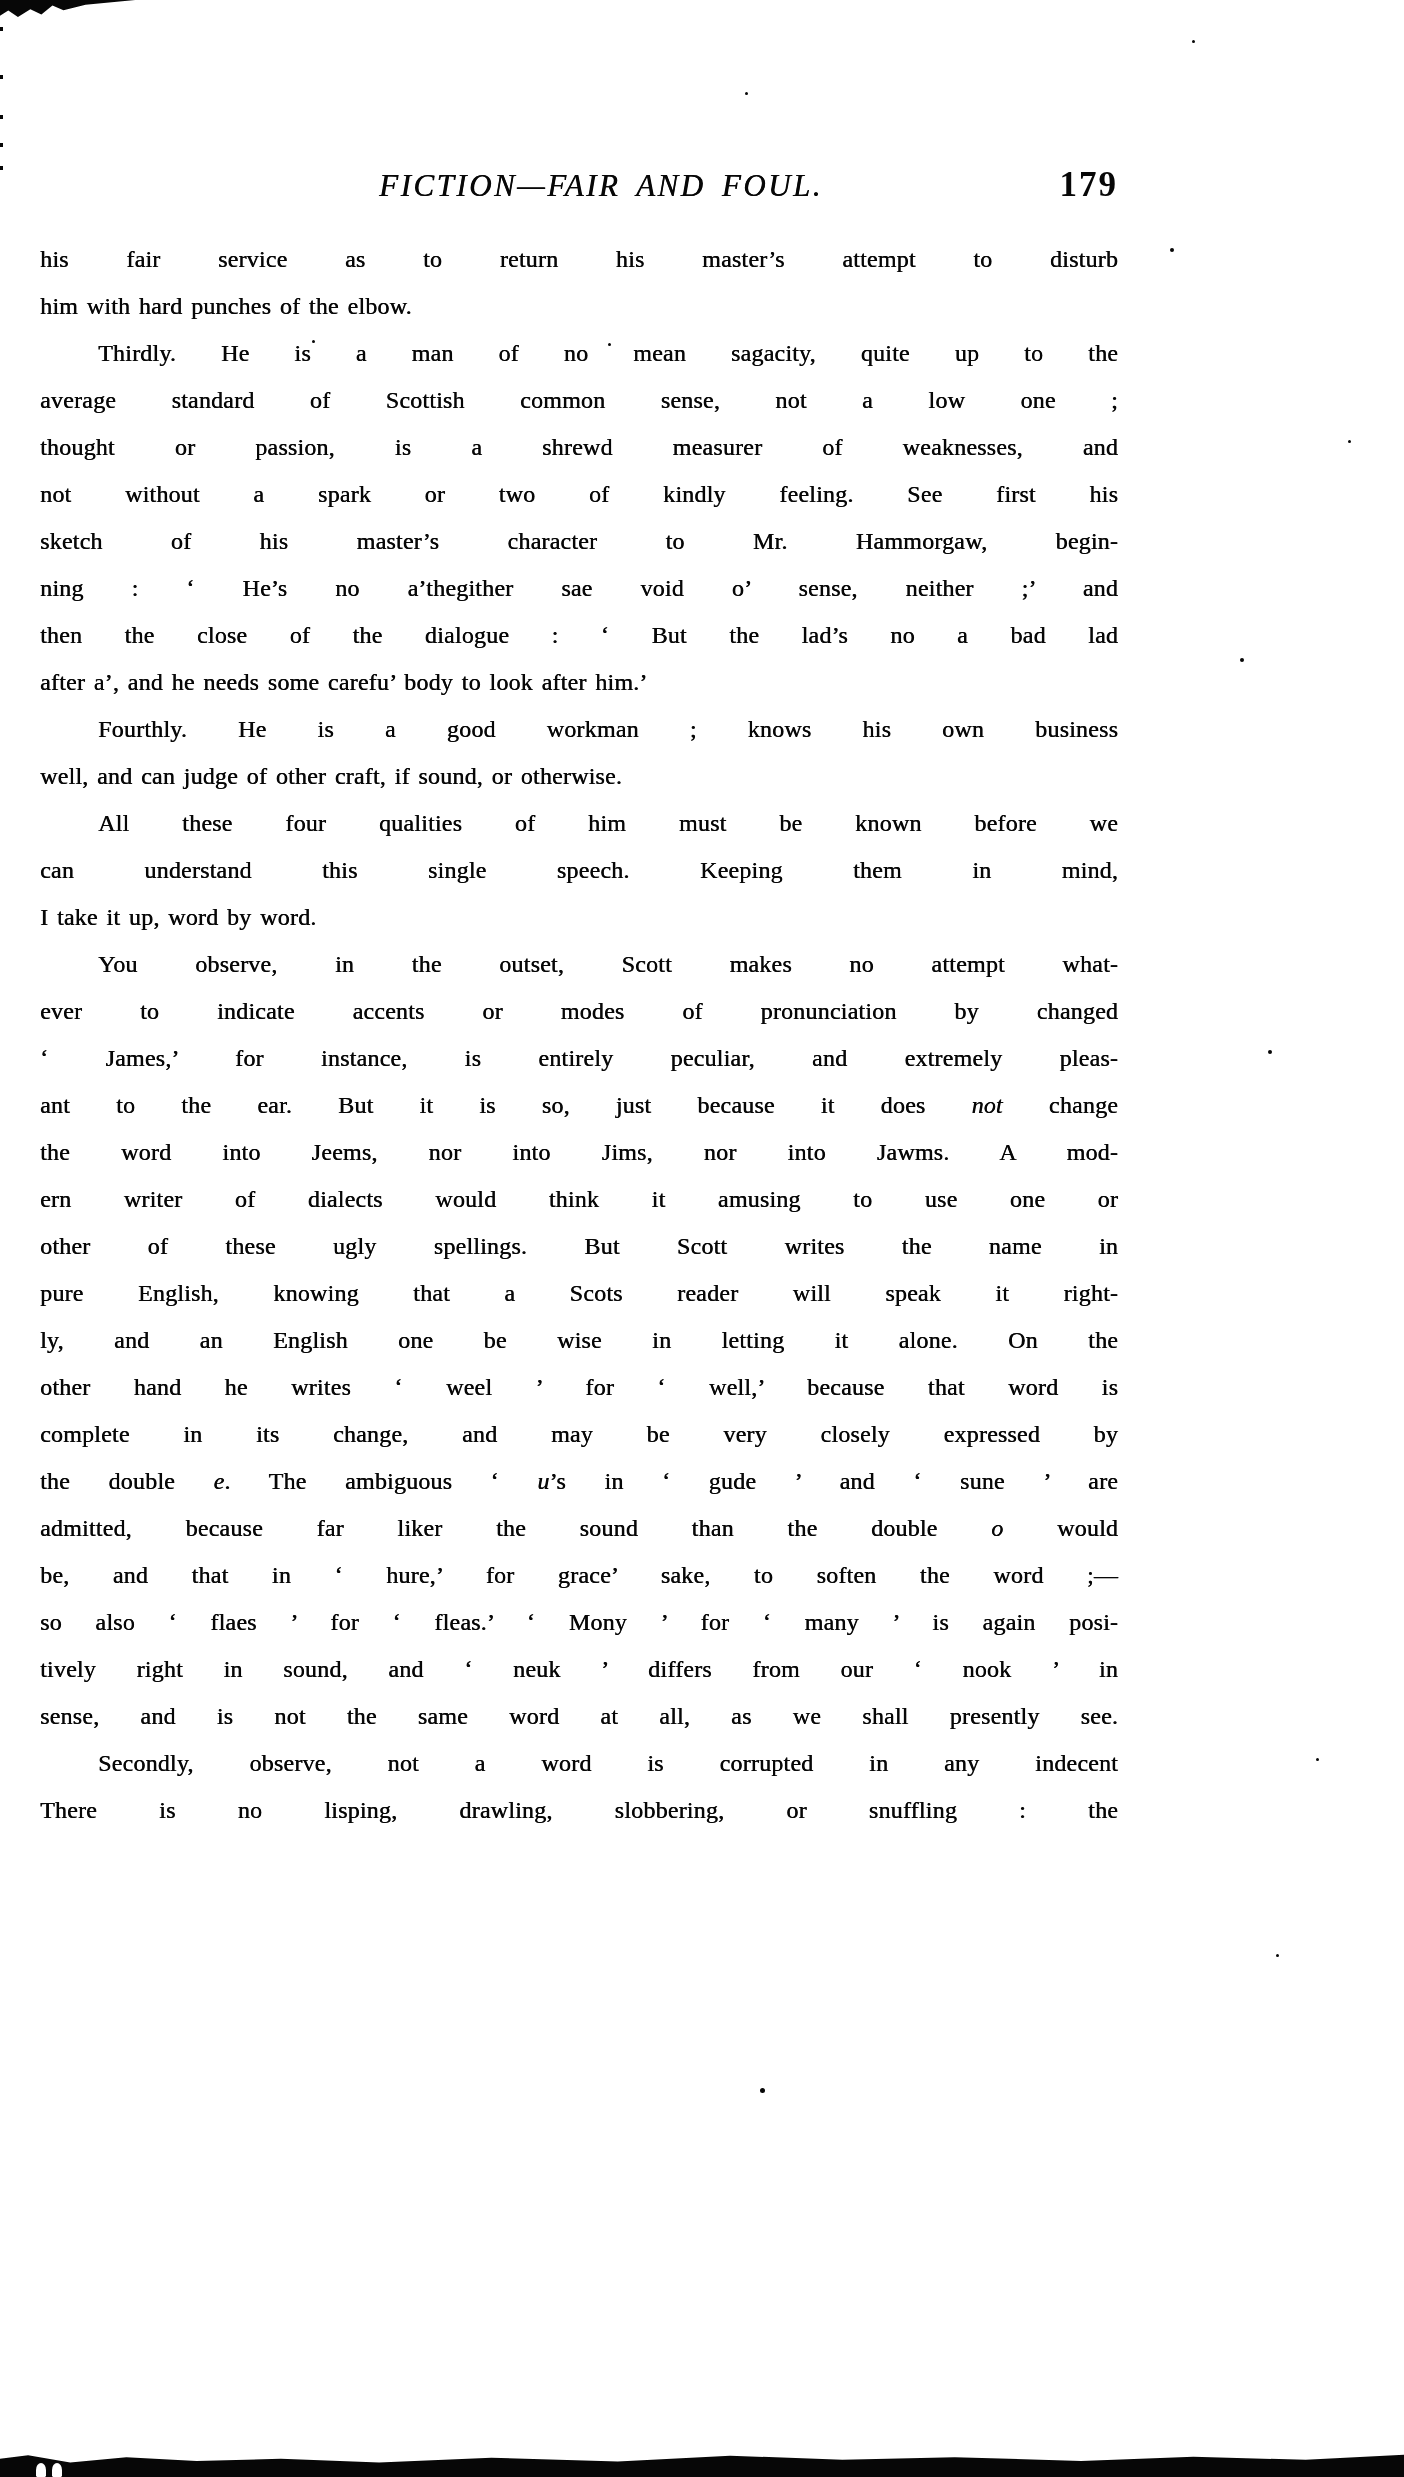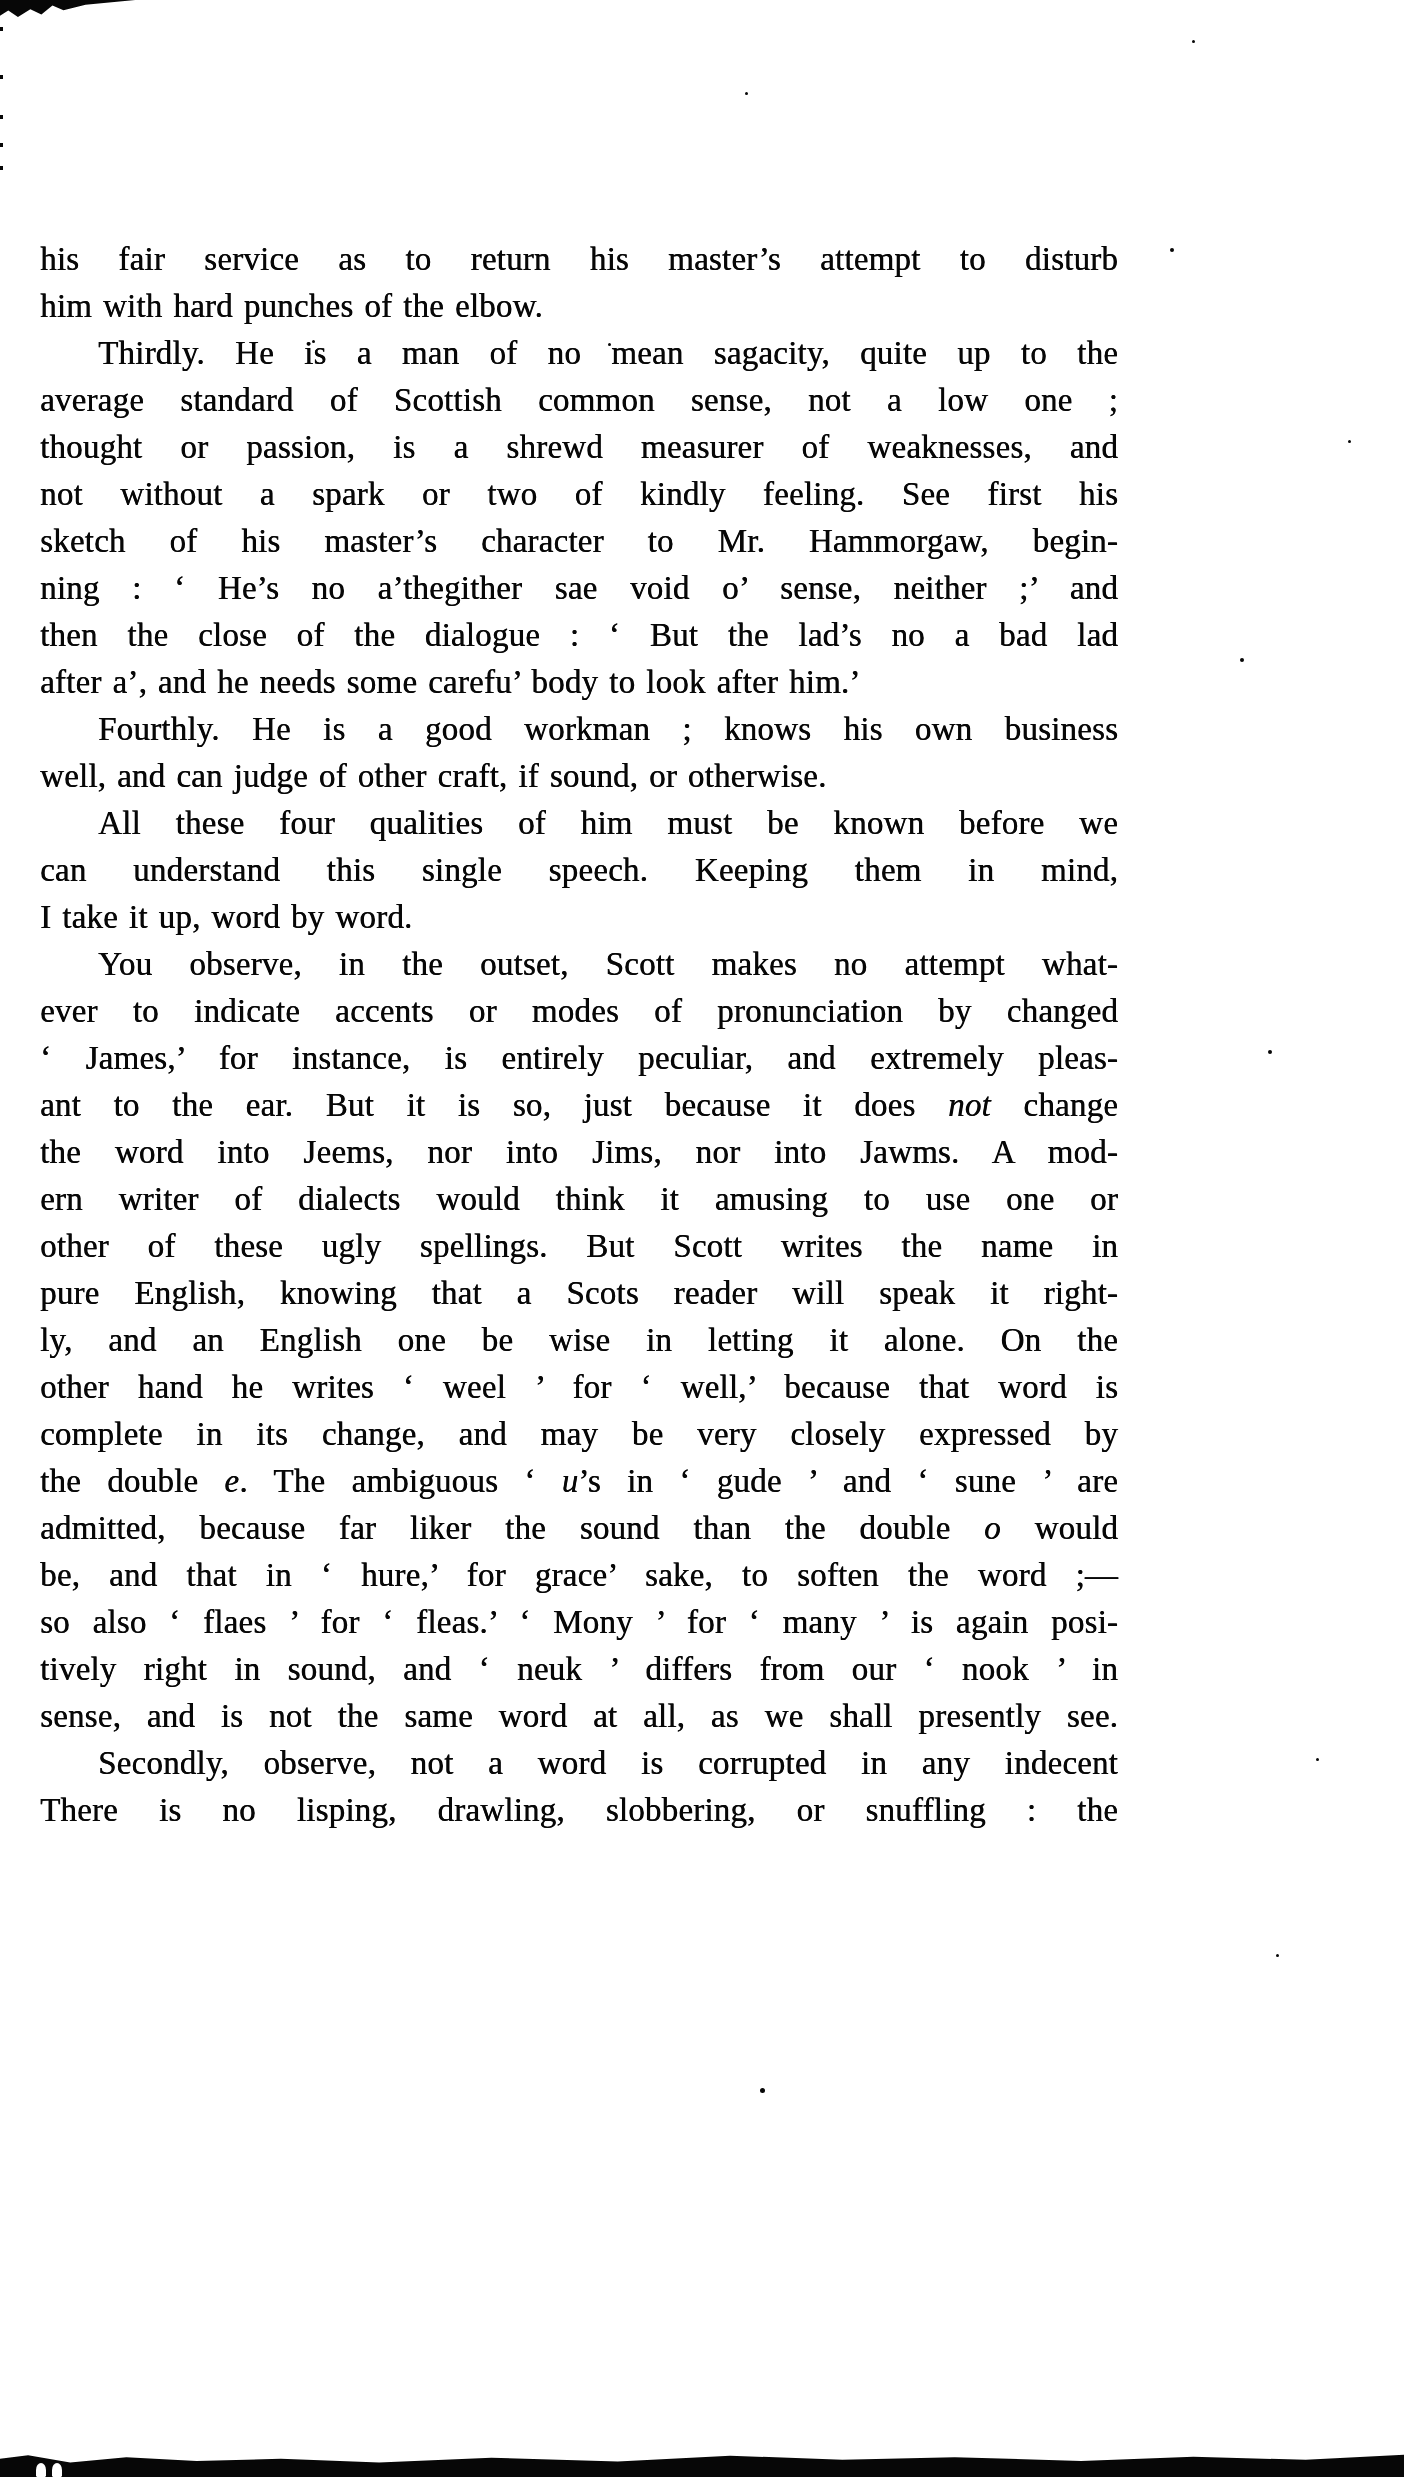--- a/index.html
+++ b/index.html
@@ -38,21 +38,21 @@
     letter-spacing: 2px;
     font-style: normal;
   }
 
   
   .page-text {
     position: absolute;
     left: 40px; top: 236px; width: 1078px;
   }
   .line {
-    font-size: 33px;
+    font-size: 24px;
     line-height: 47px;
     height: 47px;
     white-space: nowrap;
     text-align: justify;
     text-align-last: justify;
     text-justify: inter-word;
     word-spacing: 2.5px;
     letter-spacing: 0.2px;
     text-shadow: 0.45px 0 0 currentColor;
   }
@@ -88,20 +88,24 @@
     position: absolute;
     background: var(--ink);
     border-radius: 50%;
   }
 </style>
 </head>
 <body>
 
 <div class="scan-page">
 
+  <div class="running-head">
+    <span class="title">FICTION—FAIR AND FOUL.</span>
+    <span class="folio">179</span>
+  </div>
 
   <div class="page-text">
       <div class="line"><span>his fair service as to return his master’s attempt to disturb</span></div>
       <div class="line no-just"><span>him with hard punches of the elbow.</span></div>
       <div class="line indent"><span>Thirdly.  He is a man of no mean sagacity, quite up to the</span></div>
       <div class="line"><span>average standard of Scottish common sense, not a low one ;</span></div>
       <div class="line"><span>thought or passion, is a shrewd measurer of weaknesses, and</span></div>
       <div class="line"><span>not without a spark or two of kindly feeling.  See first his</span></div>
       <div class="line"><span>sketch of his master’s character to Mr. Hammorgaw, begin-</span></div>
       <div class="line"><span>ning : ‘ He’s no a’thegither sae void o’ sense, neither ;’ and</span></div>

